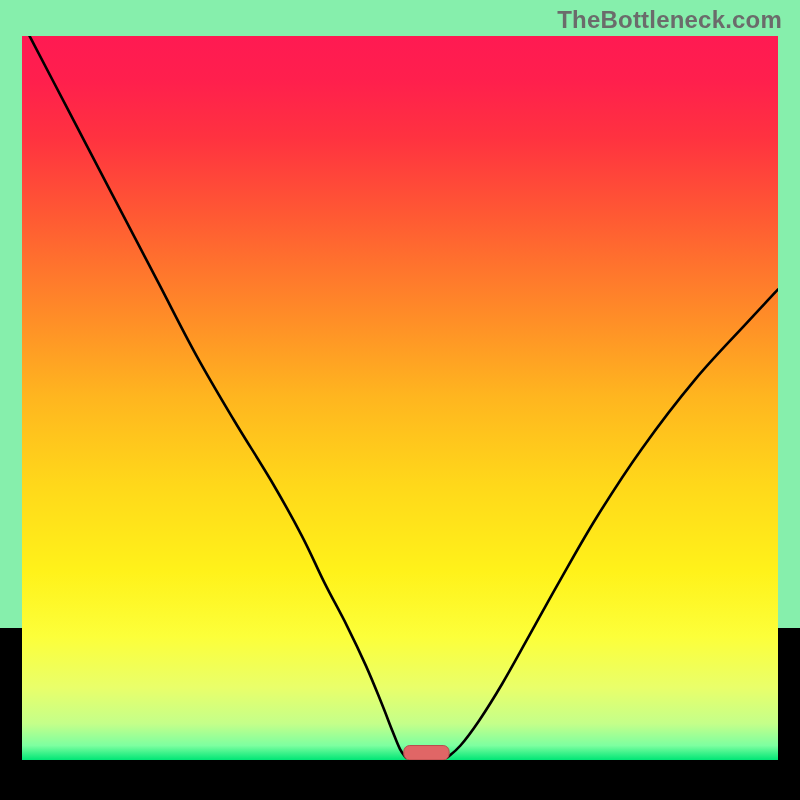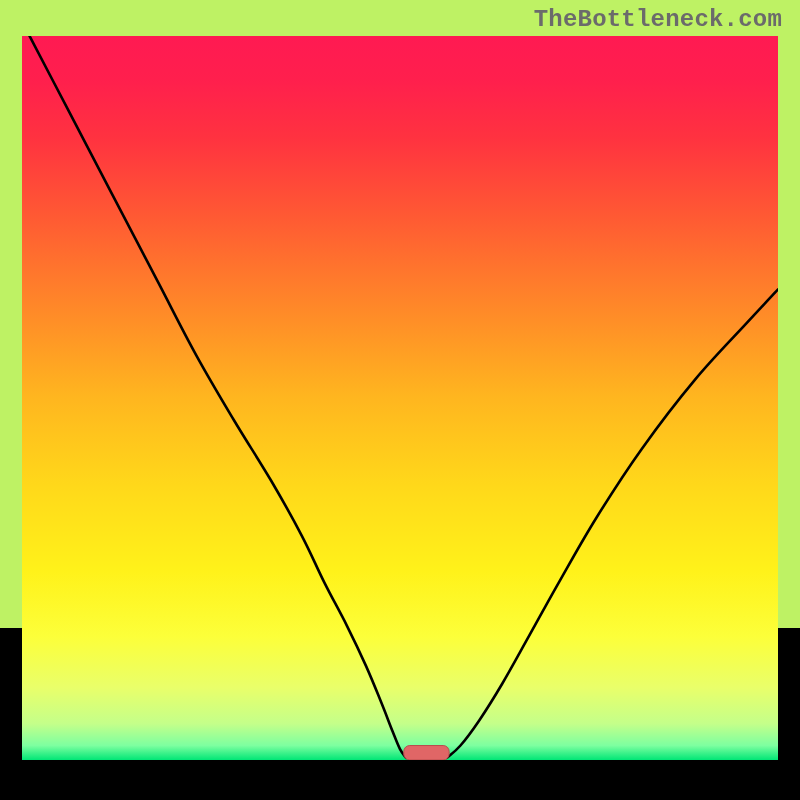--- a/index.html
+++ b/index.html
@@ -8,22 +8,21 @@
     width: 800px;
     height: 800px;
     background: #000;
     font-family: Arial, Helvetica, sans-serif;
     overflow: hidden;
   }
   .stage {
     position: relative;
     width: 800px;
     height: 628px;
-    background: #bef264;
-    font-family: Liberation Mono, monospace;
+    background: #86efac;
   }
   .attribution {
     position: absolute;
     top: 6px;
     right: 18px;
     color: #6b6b6b;
     font-size: 24px;
     font-weight: 600;
     letter-spacing: 0.2px;
     user-select: none;

